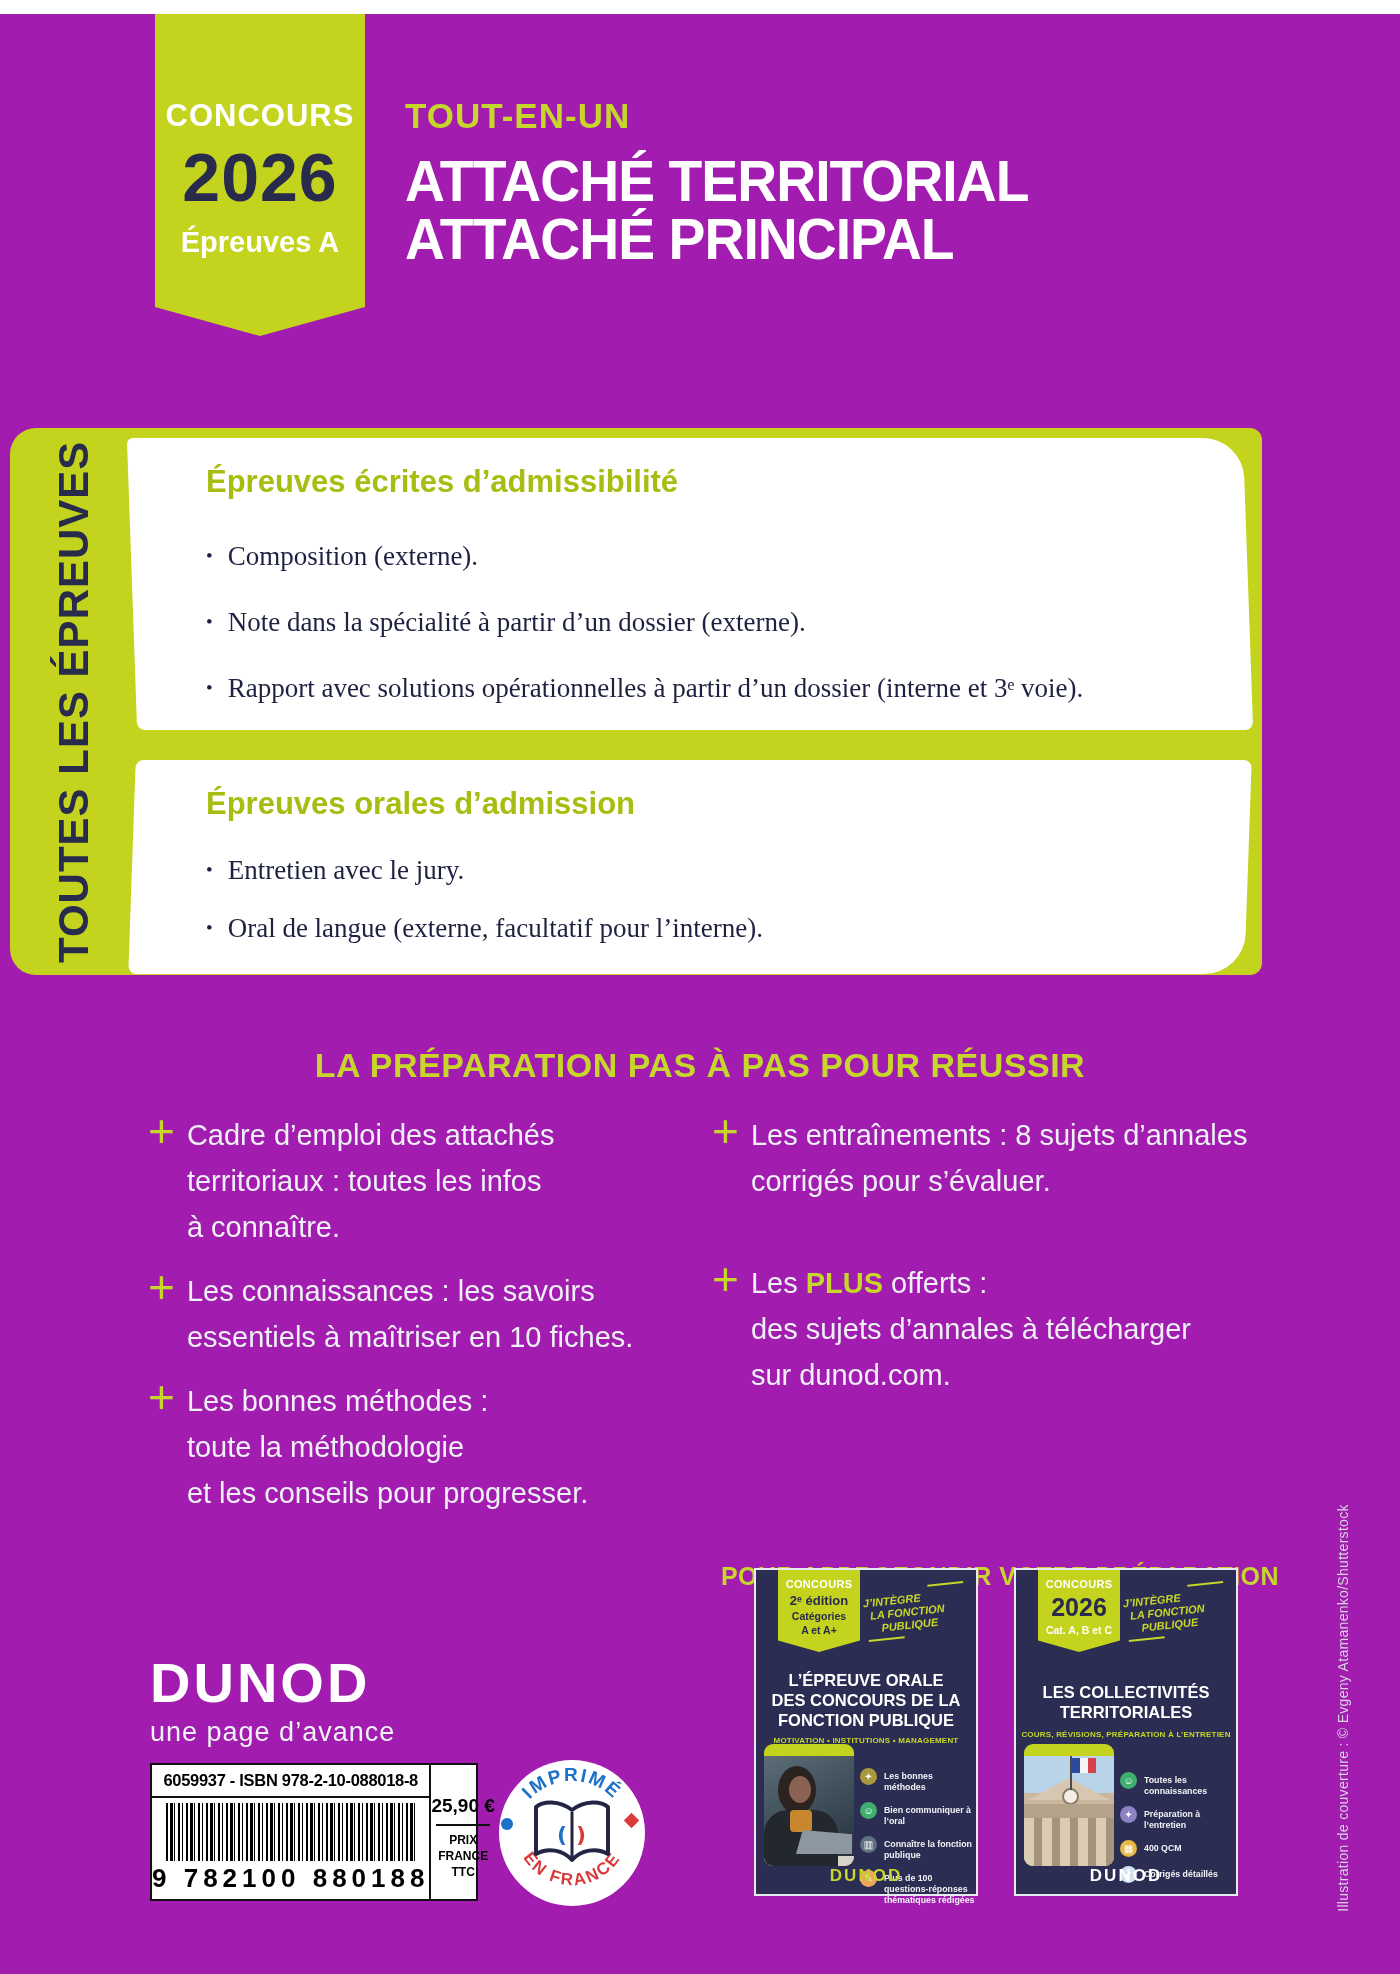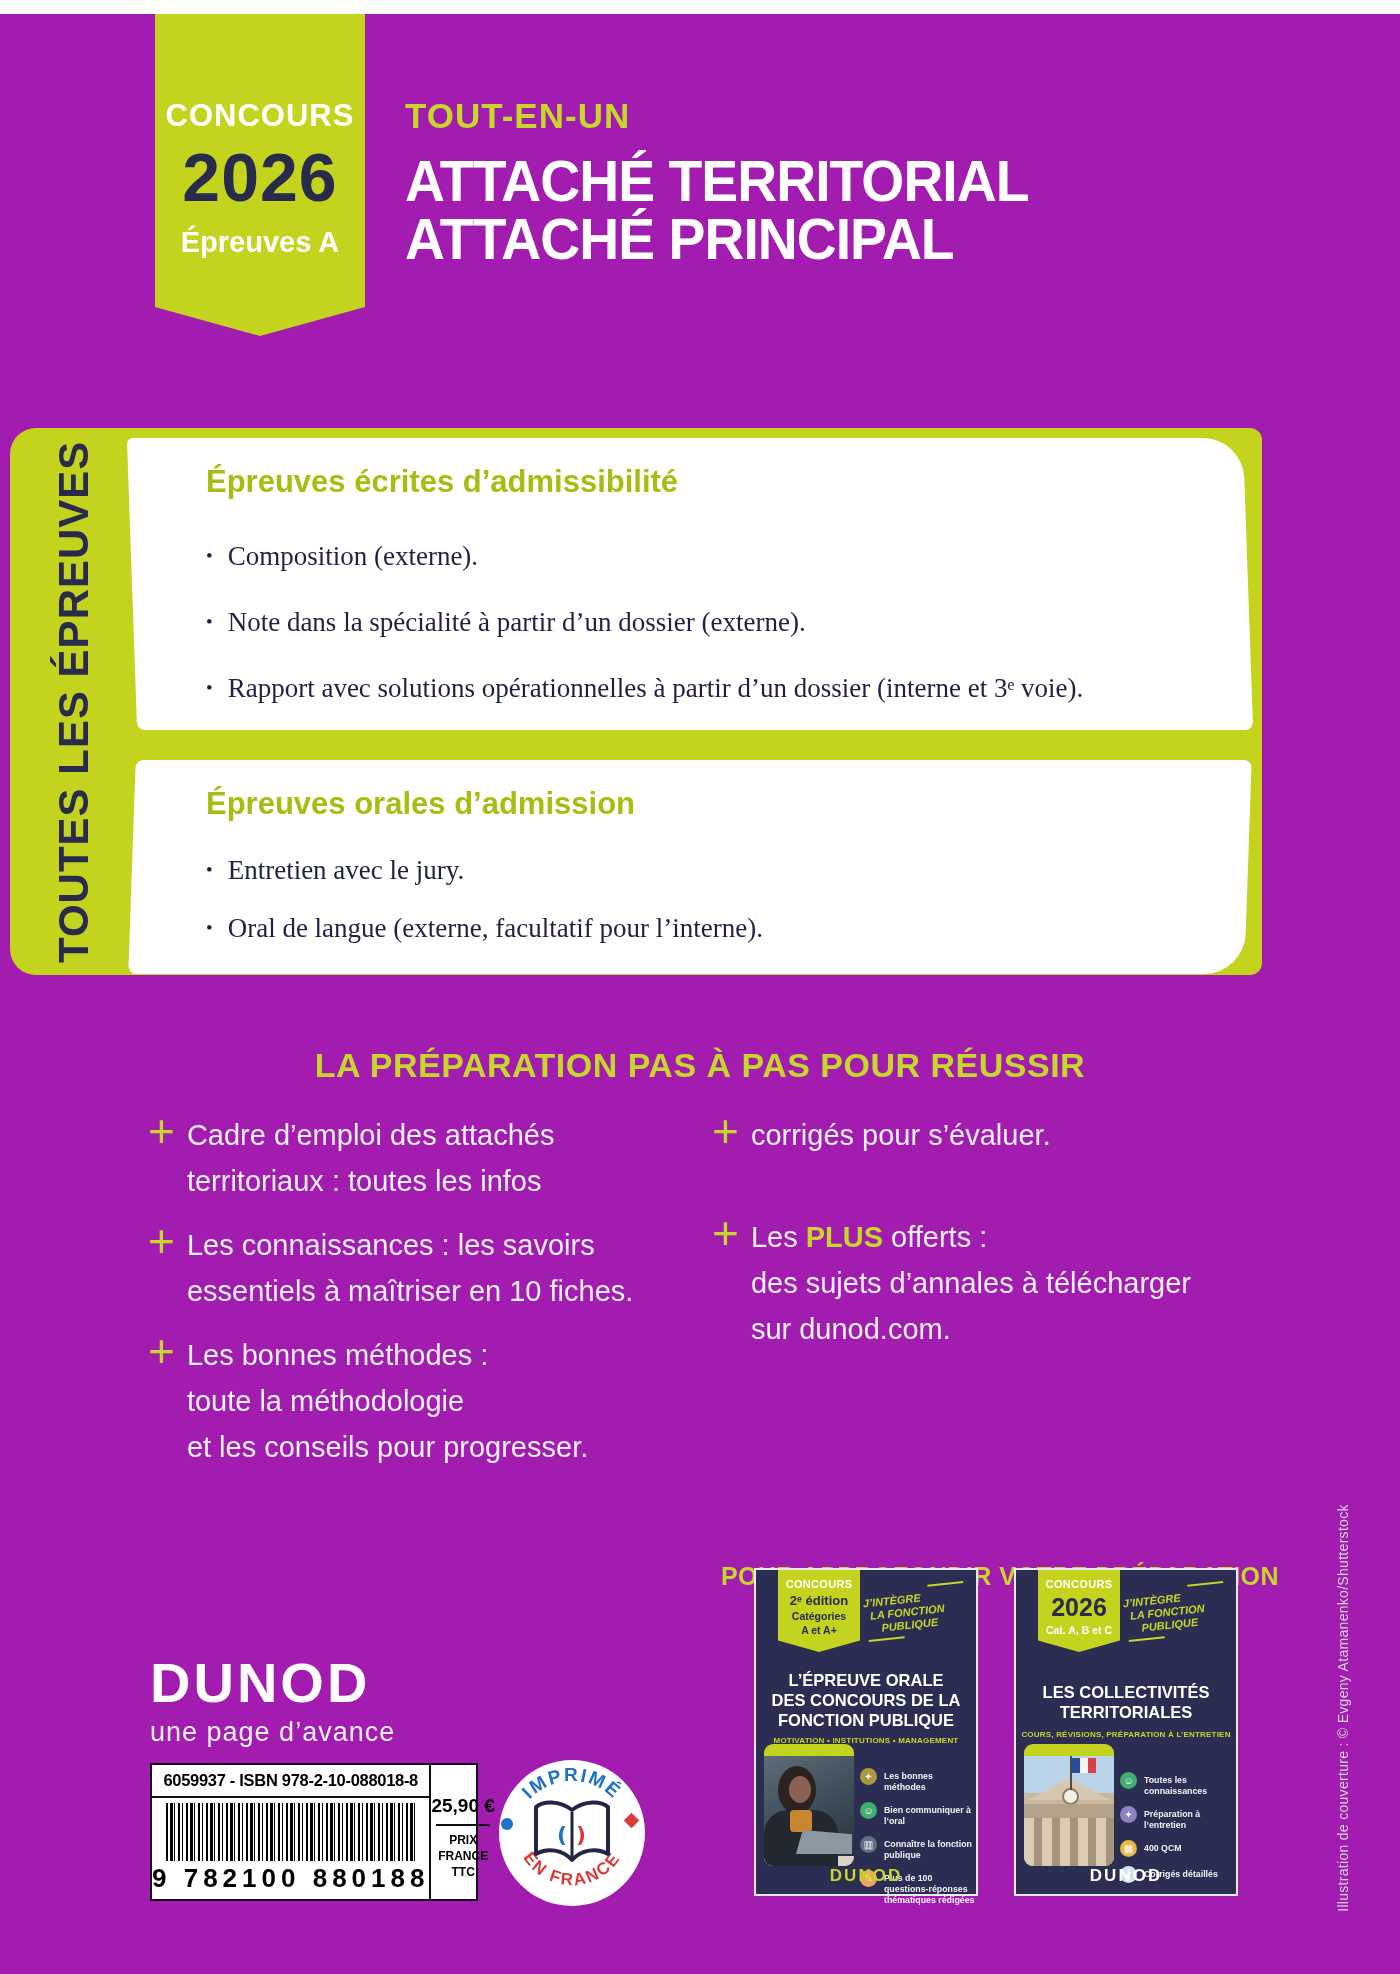--- a/index.html
+++ b/index.html
@@ -193,20 +193,21 @@
     </div>
   </section>
 
   <h2 class="prep-heading">LA PRÉPARATION PAS À PAS POUR RÉUSSIR</h2>
   <div class="f-col f-col-left">
       <div class="f-item">
         <span class="plus">+</span>
         <div class="f-text">
           <div class="f-line"><span>Cadre d’emploi des attachés</span></div>
           <div class="f-line"><span>territoriaux : toutes les infos</span></div>
+          <div class="f-line"><span>à connaître.</span></div>
         </div>
       </div>
       <div class="f-item">
         <span class="plus">+</span>
         <div class="f-text">
           <div class="f-line"><span>Les connaissances : les savoirs</span></div>
           <div class="f-line"><span>essentiels à maîtriser en 10 fiches.</span></div>
         </div>
       </div>
       <div class="f-item">
@@ -215,20 +216,21 @@
           <div class="f-line"><span>Les bonnes méthodes :</span></div>
           <div class="f-line"><span>toute la méthodologie</span></div>
           <div class="f-line"><span>et les conseils pour progresser.</span></div>
         </div>
       </div>
     </div>
   <div class="f-col f-col-right">
       <div class="f-item">
         <span class="plus">+</span>
         <div class="f-text">
+          <div class="f-line"><span>Les entraînements : 8 sujets d’annales</span></div>
           <div class="f-line"><span>corrigés pour s’évaluer.</span></div>
         </div>
       </div>
       <div class="f-item">
         <span class="plus">+</span>
         <div class="f-text">
           <div class="f-line"><span>Les </span><span class="hl">PLUS</span><span> offerts :</span></div>
           <div class="f-line"><span>des sujets d’annales à télécharger</span></div>
           <div class="f-line"><span>sur dunod.com.</span></div>
         </div>

